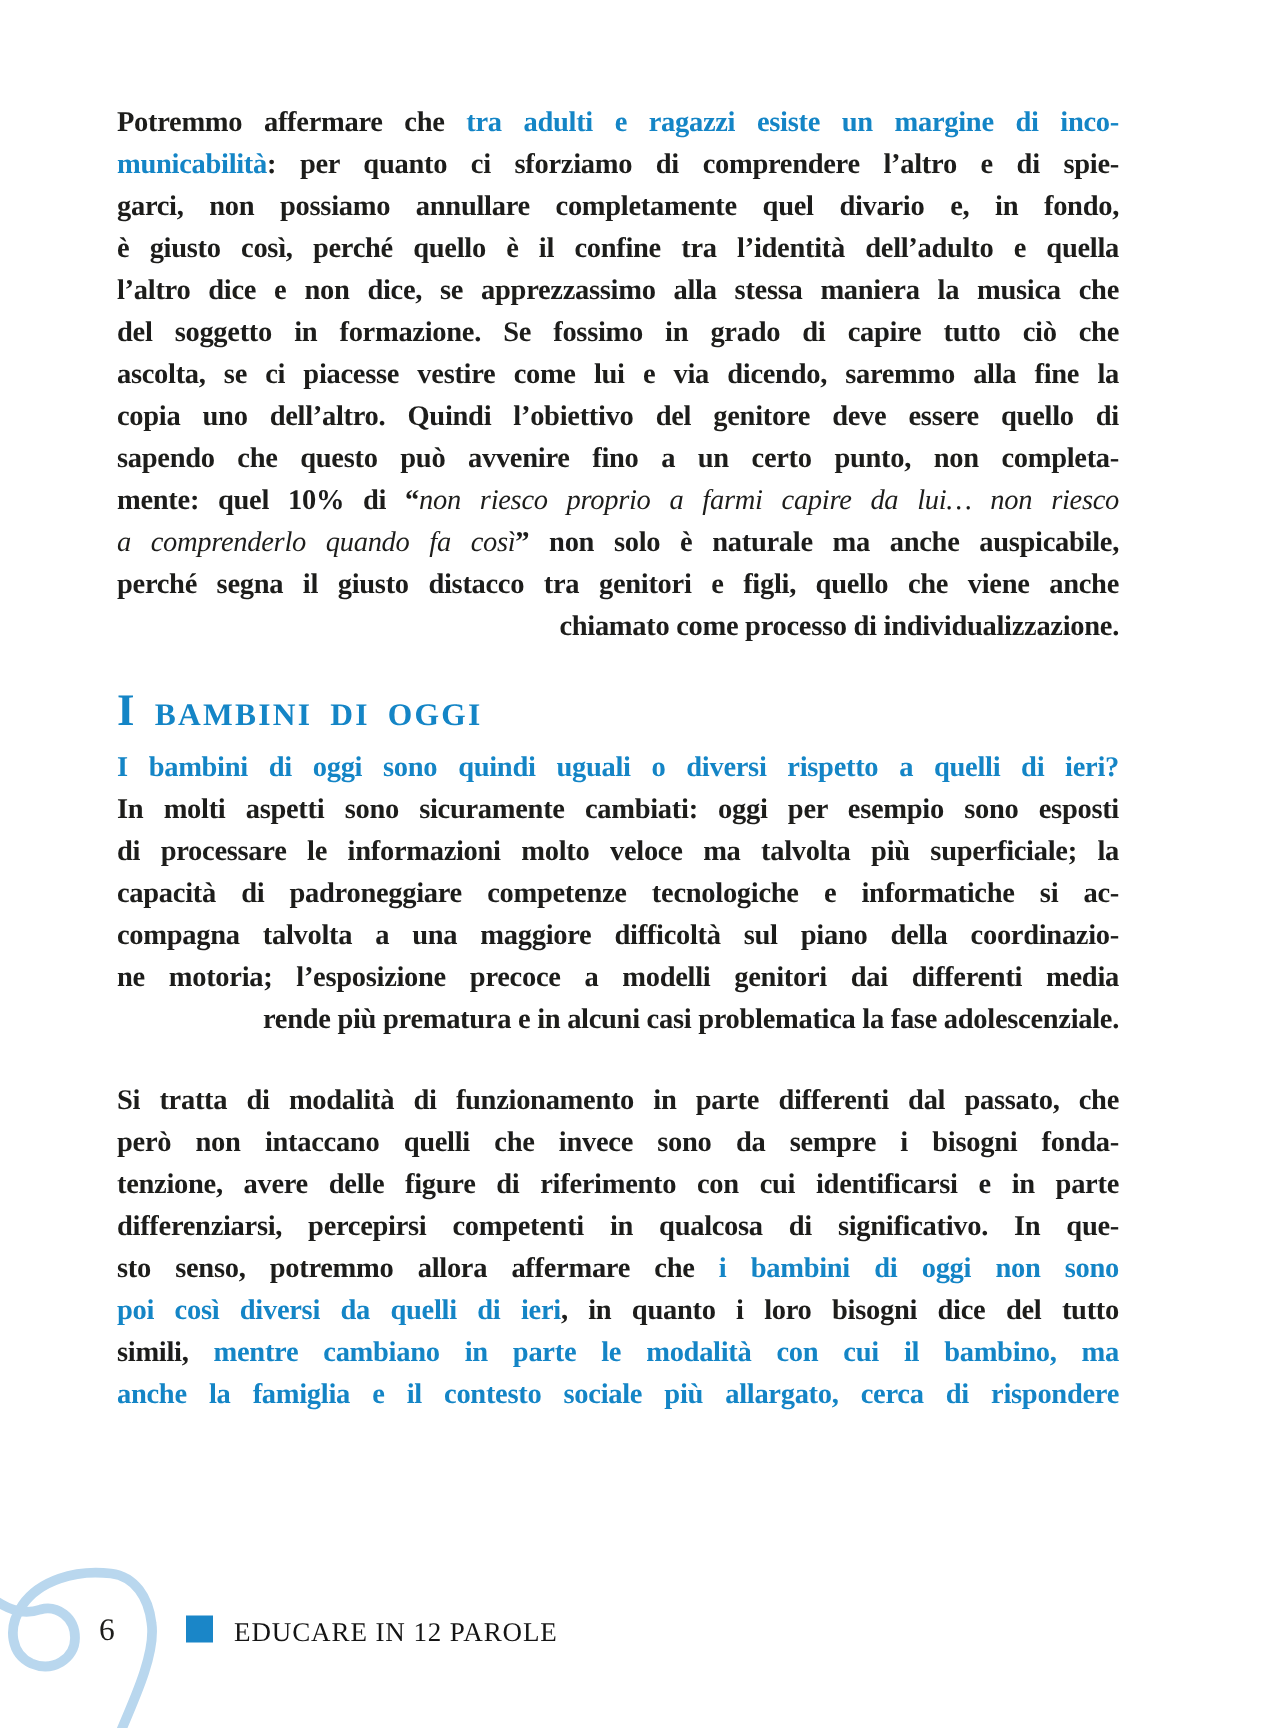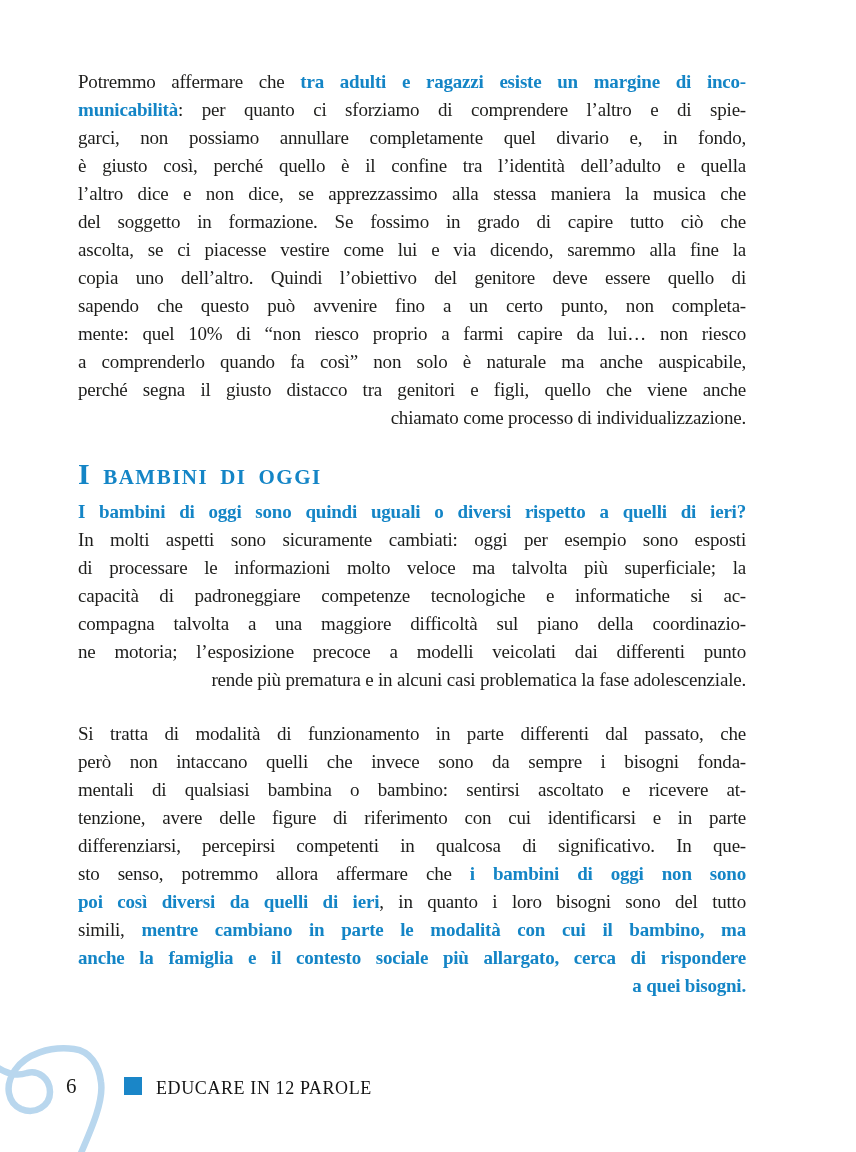--- a/index.html
+++ b/index.html
@@ -15,23 +15,23 @@
     color:var(--body, #1d1d1b);
     font-size:19px; line-height:28px; letter-spacing:-0.2px;
   }
   .line {
     height:28px; overflow:hidden;
     text-align:justify;
   }
   .line::after { content:""; display:inline-block; width:100%; height:0; }
   .line.last { text-align:right; }
   .line.last::after { content:none; }
-  .line span.n { font-style:normal; font-weight:normal;margin-top:23px; }
+  .line span.n { font-style:normal; font-weight:bold;margin-top:23px; }
   .line span.b { font-weight:bold; color:var(--accent, #1485c6); }
-  .line span.i { }
+  .line span.i { font-style:italic; }
   .para[data-para="1"] { margin-bottom:26px; }
   .section-heading {
     margin:24px 0 6px 0;
     font-size:30px; line-height:36px;
     font-weight:bold;
     font-variant:small-caps;
     letter-spacing:1.5px; word-spacing:3px;
     color:var(--accent, #1485c6);
   }
   .ribbon { position:absolute; left:0; top:1040px; }
@@ -74,34 +74,32 @@
         <div class="line"><span class="n">perché segna il giusto distacco tra genitori e figli, quello che viene anche</span></div>
         <div class="line last"><span class="n">chiamato come processo di individualizzazione.</span></div>
       </div>
     <h2 class="section-heading">I bambini di oggi</h2>
     <div class="para" data-para="1">
         <div class="line"><span class="b">I bambini di oggi sono quindi uguali o diversi rispetto a quelli di ieri?</span></div>
         <div class="line"><span class="n">In molti aspetti sono sicuramente cambiati: oggi per esempio sono esposti</span></div>
         <div class="line"><span class="n">di processare le informazioni molto veloce ma talvolta più superficiale; la</span></div>
         <div class="line"><span class="n">capacità di padroneggiare competenze tecnologiche e informatiche si ac-</span></div>
         <div class="line"><span class="n">compagna talvolta a una maggiore difficoltà sul piano della coordinazio-</span></div>
-        <div class="line"><span class="n">ne motoria; l’esposizione precoce a modelli veicolati dai differenti punto</span></div>
+        <div class="line"><span class="n">ne motoria; l’esposizione precoce a modelli genitori dai differenti media</span></div>
         <div class="line last"><span class="n">rende più prematura e in alcuni casi problematica la fase adolescenziale.</span></div>
       </div>
     <div class="para" data-para="2">
         <div class="line"><span class="n">Si tratta di modalità di funzionamento in parte differenti dal passato, che</span></div>
         <div class="line"><span class="n">però non intaccano quelli che invece sono da sempre i bisogni fonda-</span></div>
-        <div class="line"><span class="n">mentali di qualsiasi bambina o bambino: sentirsi ascoltato e ricevere at-</span></div>
         <div class="line"><span class="n">tenzione, avere delle figure di riferimento con cui identificarsi e in parte</span></div>
         <div class="line"><span class="n">differenziarsi, percepirsi competenti in qualcosa di significativo. In que-</span></div>
         <div class="line"><span class="n">sto senso, potremmo allora affermare che </span><span class="b">i bambini di oggi non sono</span></div>
-        <div class="line"><span class="b">poi così diversi da quelli di ieri</span><span class="n">, in quanto i loro bisogni sono del tutto</span></div>
+        <div class="line"><span class="b">poi così diversi da quelli di ieri</span><span class="n">, in quanto i loro bisogni dice del tutto</span></div>
         <div class="line"><span class="n">simili, </span><span class="b">mentre cambiano in parte le modalità con cui il bambino, ma</span></div>
         <div class="line"><span class="b">anche la famiglia e il contesto sociale più allargato, cerca di rispondere</span></div>
-        <div class="line last"><span class="b">a quei bisogni.</span></div>
       </div>
   </div>
 
   <svg class="ribbon" width="160" height="112" viewBox="0 0 160 112" fill="none">
     <path d="M 78,120 C 90,92 104,62 101,42 C 99,25 90,11 74,9 C 50,6 26,14 15,30 C 4,46 8,63 21,69 C 35,75 50,66 50,52 C 50,38 38,30 27,33 C 15,37 5,33 -6,25" stroke="#b9d7ee" stroke-width="6.5" stroke-linecap="round" fill="none"></path>
   </svg>
 
   <div class="footer">
     <span class="page-number">6</span>
     <span class="square-bullet"></span>

